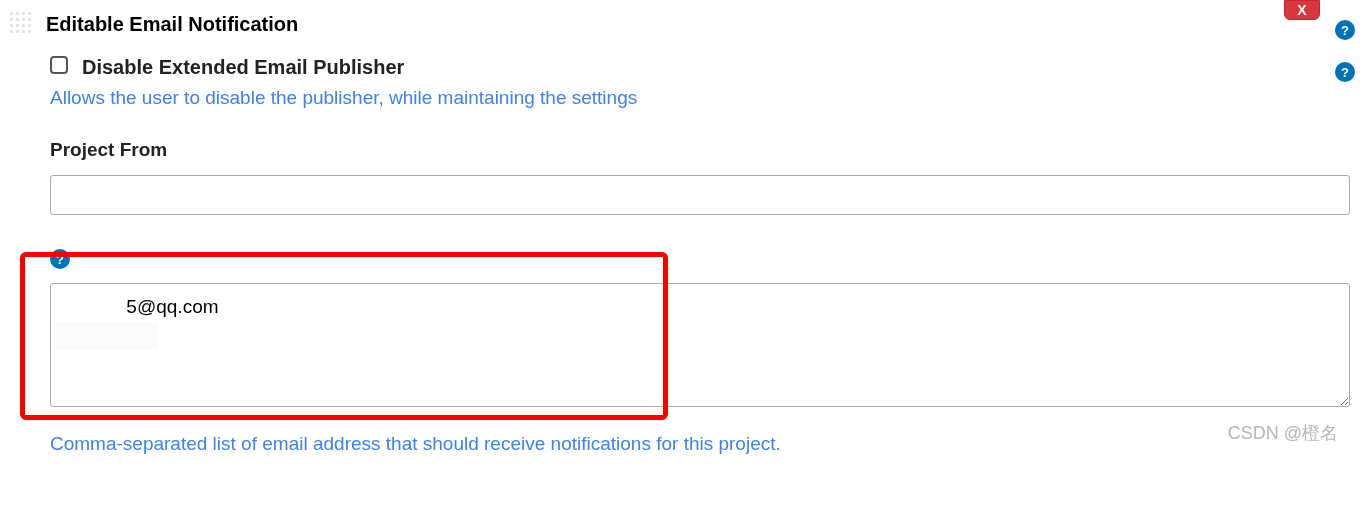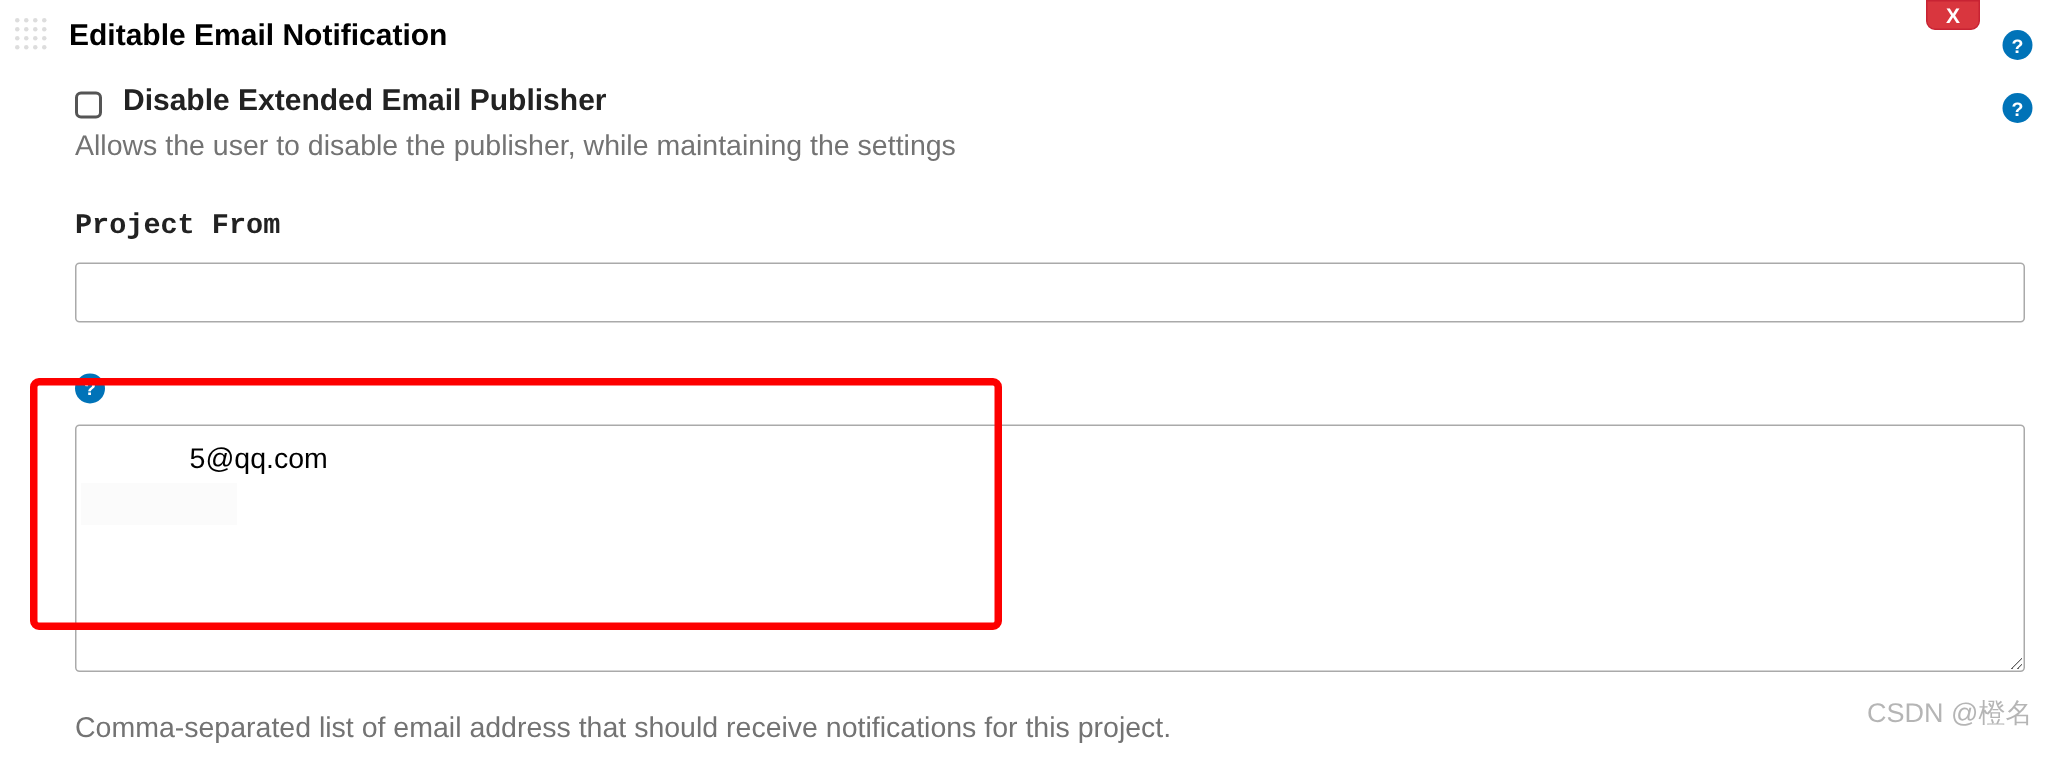--- a/index.html
+++ b/index.html
@@ -77,68 +77,67 @@
     .section-title {
       font-size: 20px;
       font-weight: 700;
       color: #000000;
       margin-left: 36px;
       line-height: 1.4;
       margin-bottom: 18px;
     }
     .checkbox-row {
       display: flex;
-      align-items: flex-end;
+      align-items: flex-start;
       gap: 14px;
       margin-left: 40px;
       margin-bottom: 8px;
     }
     .checkbox {
       width: 18px;
       height: 18px;
       border: 2px solid #555;
       border-radius: 4px;
       cursor: pointer;
       background: transparent;
     }
     .checkbox-label {
       font-size: 20px;
       font-weight: 700;
       color: #222;
     }
     .description {
       font-size: 19px;
       font-weight: 350;
-      color: #737373;
+      color: #3b82f6;
       margin: 8px 0 30px 40px;
     }
     .field-label {
       font-size: 19px;
       font-weight: 700;
       color: #222;
       margin: 0 0 14px 40px;
       display: flex;
       align-items: center;
       gap: 12px;
-      font-family: Liberation Mono, monospace;
     }
     .text-input {
       width: calc(100% - 50px);
       margin-left: 40px;
       height: 40px;
       border: 1px solid #aaa;
       border-radius: 3px;
       padding: 6px 10px;
       font-size: 16px;
       background: #fff;
     }
     .textarea-input {
       width: calc(100% - 50px);
       margin-left: 40px;
-      height: 165px;
+      height: 124px;
       border: 1px solid #aaa;
       border-radius: 3px;
       padding: 10px 12px;
       font-size: 19px;
       resize: vertical;
       background: #fff;
       font-family: inherit;
       line-height: 1.4;
     }
     .highlight-box {
@@ -148,21 +147,21 @@
       pointer-events: none;
     }
     .hl1 {
       left: 20px;
       top: 252px;
       width: 648px;
       height: 168px;
     }
     .watermark {
       position: absolute;
-      right: 15px;
+      right: 32px;
       bottom: 10px;
       color: rgba(120,120,120,0.55);
       font-size: 18px;
       font-family: sans-serif;
     }
     .blur-patch {
       position: absolute;
       left: 54px;
       top: 322px;
       width: 104px;

